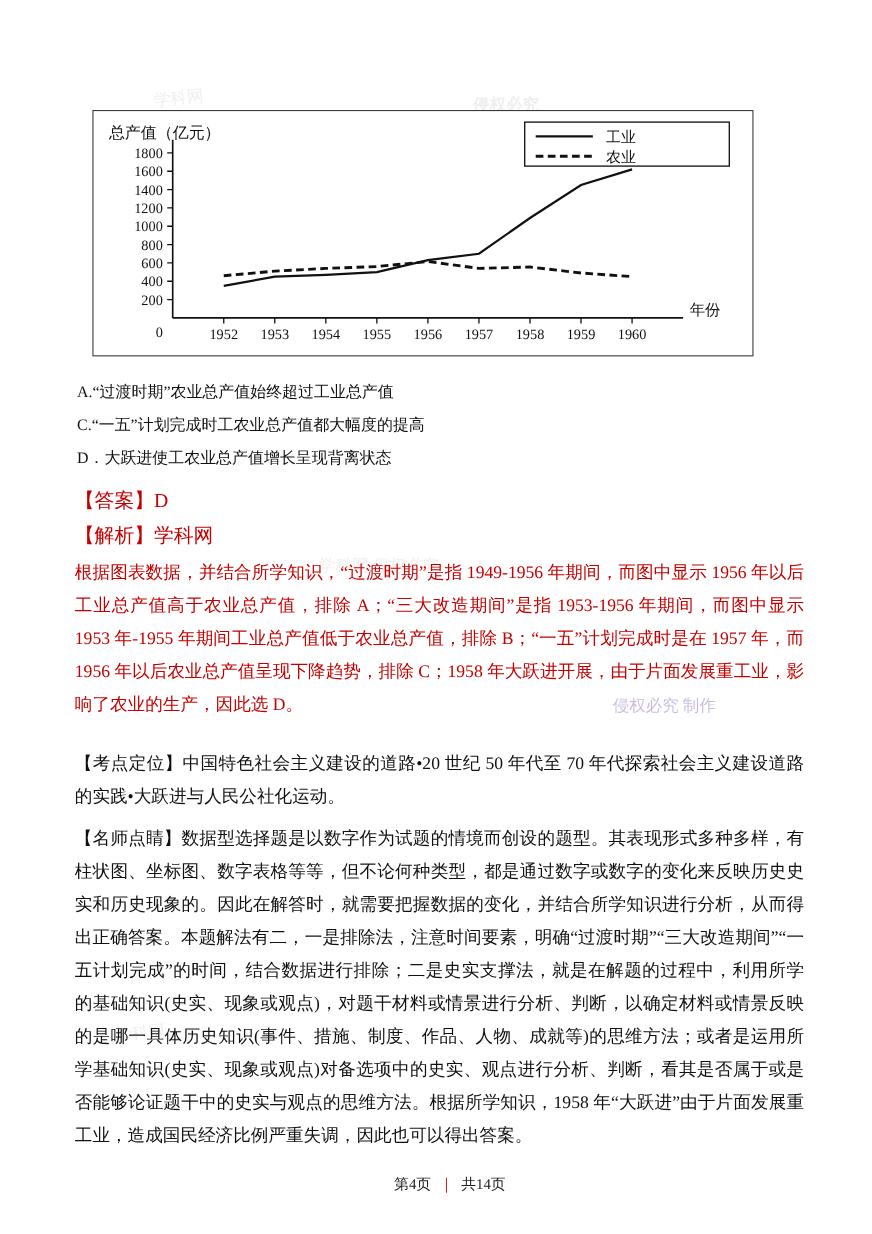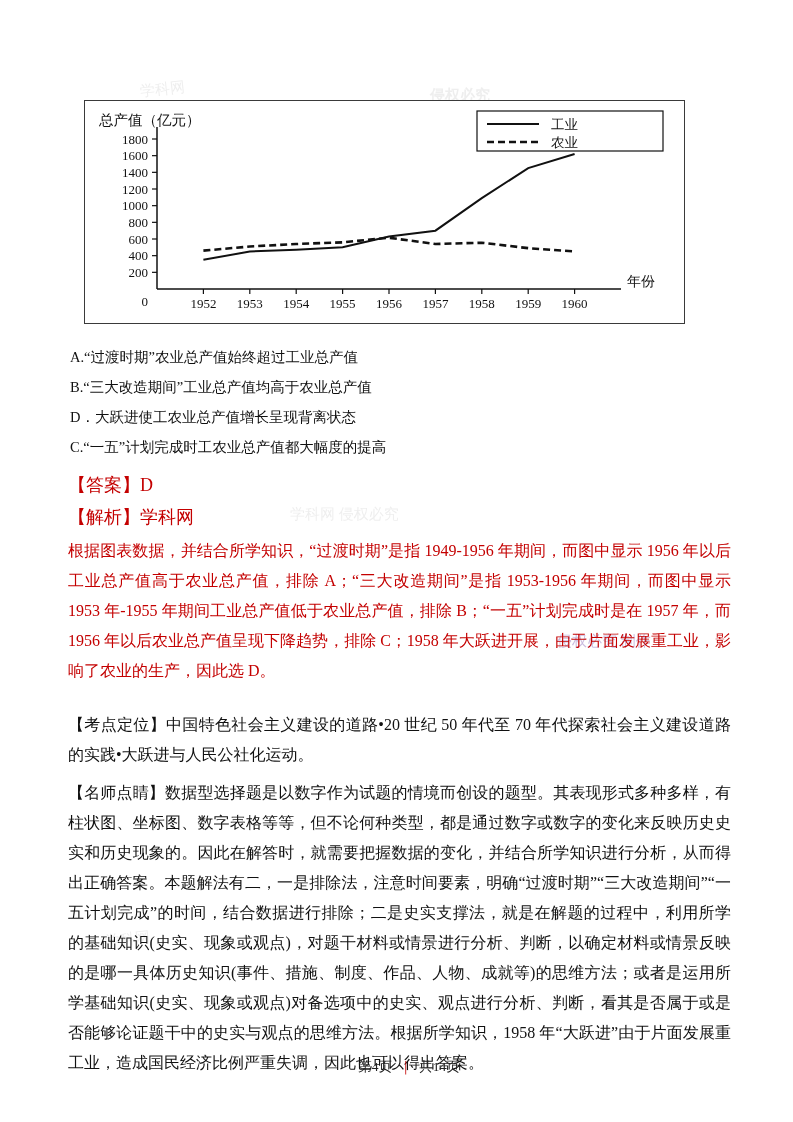--- a/index.html
+++ b/index.html
@@ -9,21 +9,21 @@
   }
   .content{position:absolute;left:68px;right:62px;top:100px;}
   .chart-figure{width:599px;margin-left:16px;border:1.6px solid #3a3a3a;background:#fff;}
   .chart-figure svg{display:block;}
   .options{margin:18px 0 0 2px;}
   .options p{margin:0;font-size:14.5px;line-height:30px;}
   p.line{margin:0;font-size:18px;line-height:30px;}
   .red{color:#c40000;}
   .para{font-size:16px;line-height:30px;text-align:justify;margin:4px 0 0 0;}
   .para.black{color:#111;}
-  .footer{position:absolute;left:0;right:0;bottom:46px;text-align:center;font-size:13.5px;color:#222;padding-left:25px;}
+  .footer{position:absolute;left:0;right:0;bottom:36px;text-align:center;font-size:13.5px;color:#222;padding-left:25px;}
   .footer .sep{color:#c40000;margin:0 7px;}
   .wm{position:absolute;color:#9a9a9a;opacity:.16;font-size:15px;pointer-events:none;white-space:nowrap;}
   .wm0{left:140px;top:80px;transform:rotate(-6deg);}
   .wm1{left:430px;top:86px;font-weight:bold;}
   .wm2{left:290px;top:505px;}
   .wm3{left:557px;top:632px;color:#4c1d95;opacity:.30;}
   .wm4{left:105px;top:930px;transform:rotate(-6deg);}
 </style>
 </head>
 <body>
@@ -84,23 +84,22 @@
         <rect x="392" y="10" width="186" height="40" fill="#fff" stroke="#111111" stroke-width="1.2"></rect>
         <line x1="402" y1="23" x2="454" y2="23" stroke="#111111" stroke-width="2"></line>
         <text x="466" y="28" font-size="13.5" fill="#111111">工业</text>
         <line x1="402" y1="41" x2="454" y2="41" stroke="#111111" stroke-width="2.6" stroke-dasharray="7 4"></line>
         <text x="466" y="46" font-size="13.5" fill="#111111">农业</text>
       </svg>
   </div>
 
   <div class="options">
     <p>A.“过渡时期”农业总产值始终超过工业总产值</p>
-    <p>B.“三大改造期间”工业总产值均高于农业总产值</p>
+    <p>C.“一五”计划完成时工农业总产值都大幅度的提高</p>
     <p>D．大跃进使工农业总产值增长呈现背离状态</p>
-    <p>C.“一五”计划完成时工农业总产值都大幅度的提高</p>
   </div>
 
   <p class="line red" style="margin-top:8px;"><span>【答案】</span><span>D</span></p>
 
   <p class="line red" style="margin-top:2px;"><span>【解析】</span><span>学科网</span></p>
 
   <p class="para red">根据图表数据，并结合所学知识，“过渡时期”是指 1949-1956 年期间，而图中显示 1956 年以后工业总产值高于农业总产值，排除 A；“三大改造期间”是指 1953-1956 年期间，而图中显示 1953 年-1955 年期间工业总产值低于农业总产值，排除 B；“一五”计划完成时是在 1957 年，而 1956 年以后农业总产值呈现下降趋势，排除 C；1958 年大跃进开展，由于片面发展重工业，影响了农业的生产，因此选 D。</p>
 
   <p class="para black" style="margin-top:24px;">【考点定位】中国特色社会主义建设的道路•20 世纪 50 年代至 70 年代探索社会主义建设道路的实践•大跃进与人民公社化运动。</p>
 

